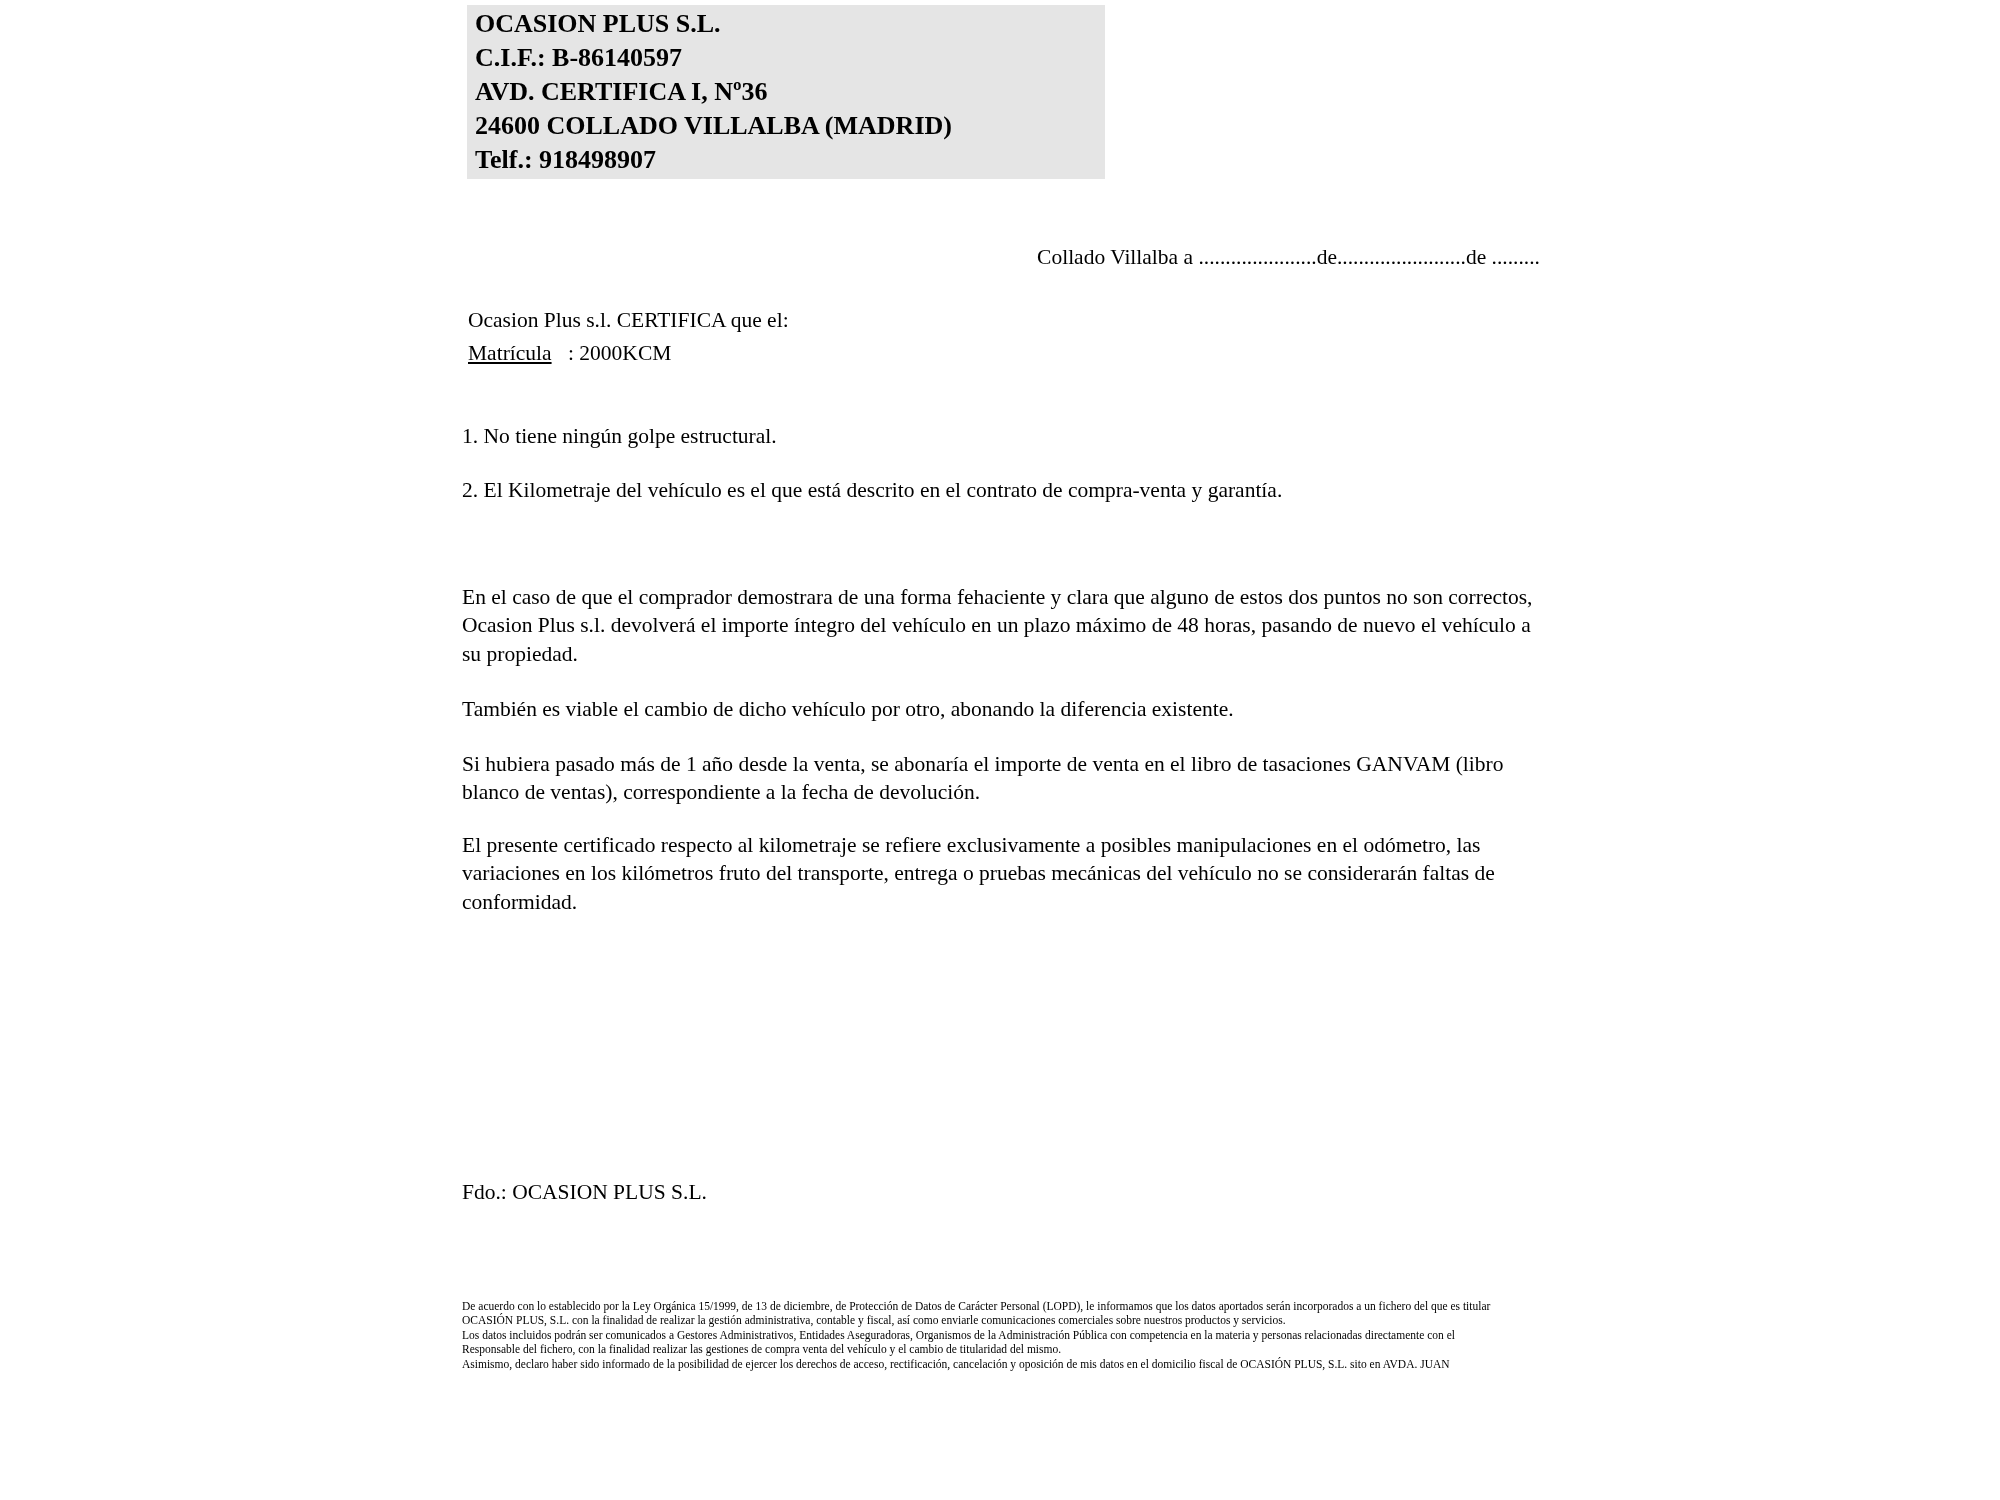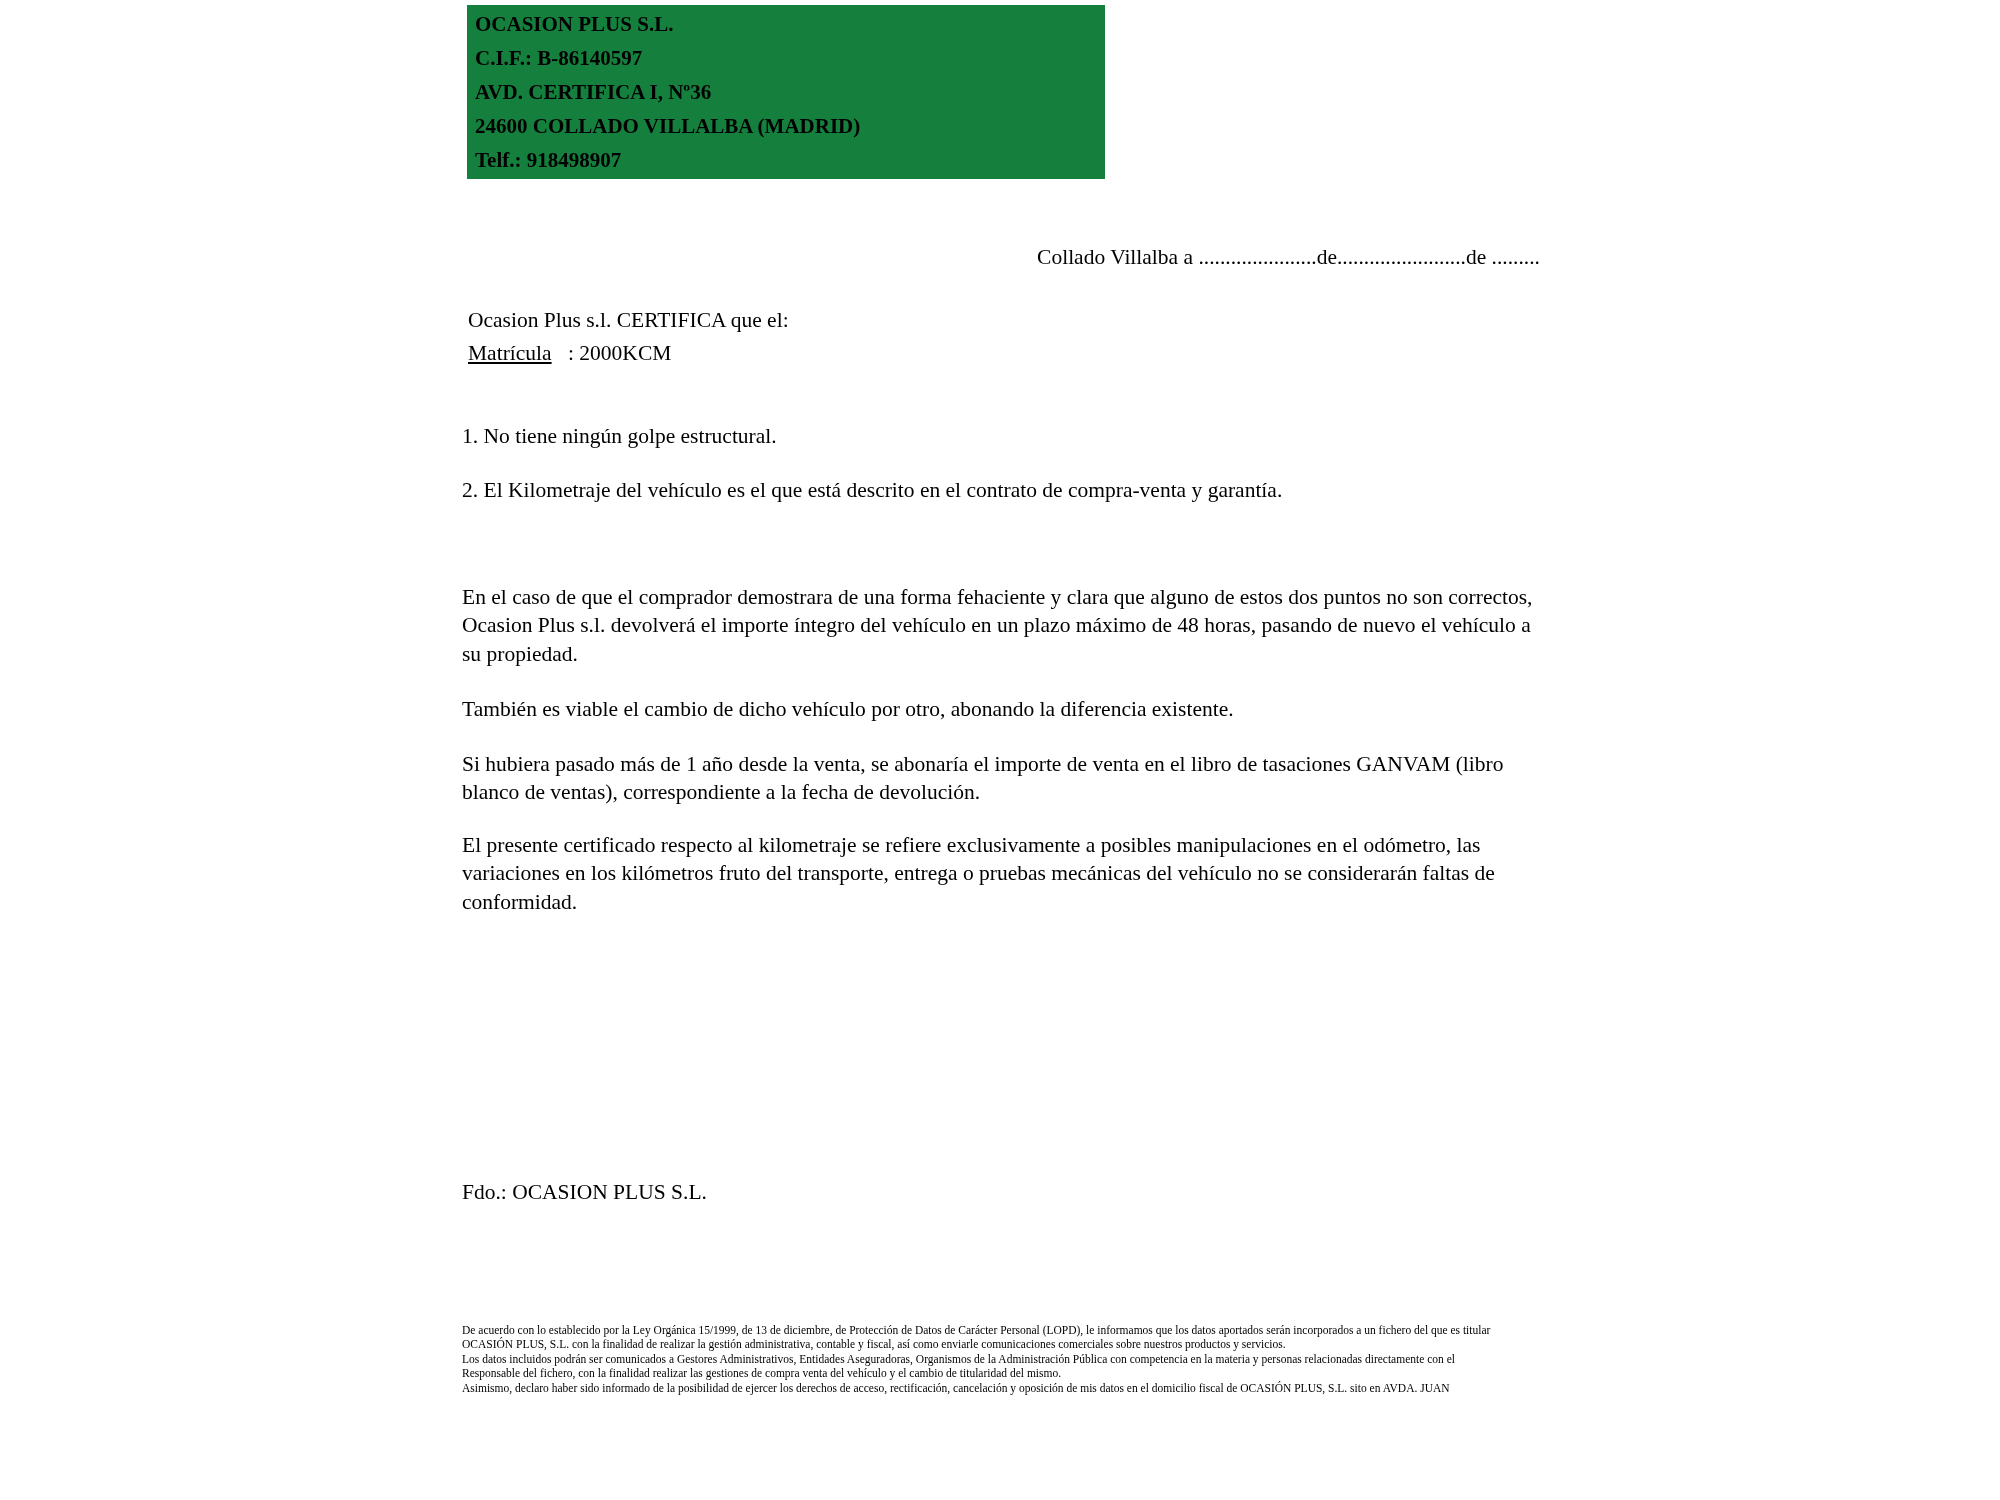--- a/index.html
+++ b/index.html
@@ -17,24 +17,24 @@
     overflow: hidden;
   }
   .col {
     margin-left: 462px;
     width: 1078px;
   }
   .header-box {
     margin-left: 5px;
     margin-top: 5px;
     width: 630px;
-    background: #15803d;
+    background: #e5e5e5;
     padding: 2px 0 2px 8px;
     font-weight: bold;
-    font-size: 21px;
+    font-size: 26px;
     line-height: 34px;
   }
   .date-line {
     margin-top: 64px;
     font-size: 21.5px;
     line-height: 28.5px;
     text-align: right;
   }
   .cert-block {
     margin-top: 32px;
@@ -53,21 +53,21 @@
     margin: 0;
   }
   .point-1 { margin-top: 52px; }
   .point-2 { margin-top: 26px; }
   .para-1 { margin-top: 78px; }
   .para-2 { margin-top: 27px; }
   .para-3 { margin-top: 26px; }
   .para-4 { margin-top: 24px; }
   .signature-line { margin-top: 262px; }
   .fine-print {
-    margin-top: 116px;
+    margin-top: 92px;
     font-size: 11.5px;
     line-height: 14.6px;
   }
   .fine-print div {
     white-space: nowrap;
   }
 </style>
 </head>
 <body>
 

